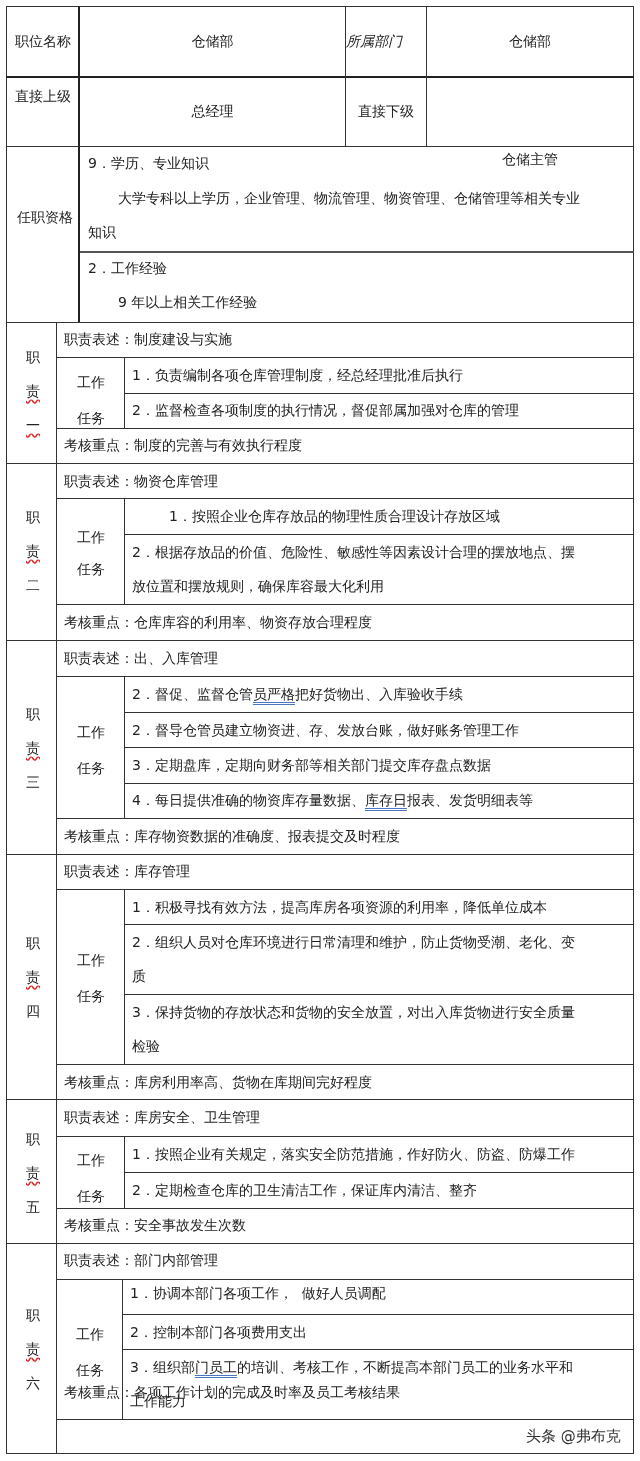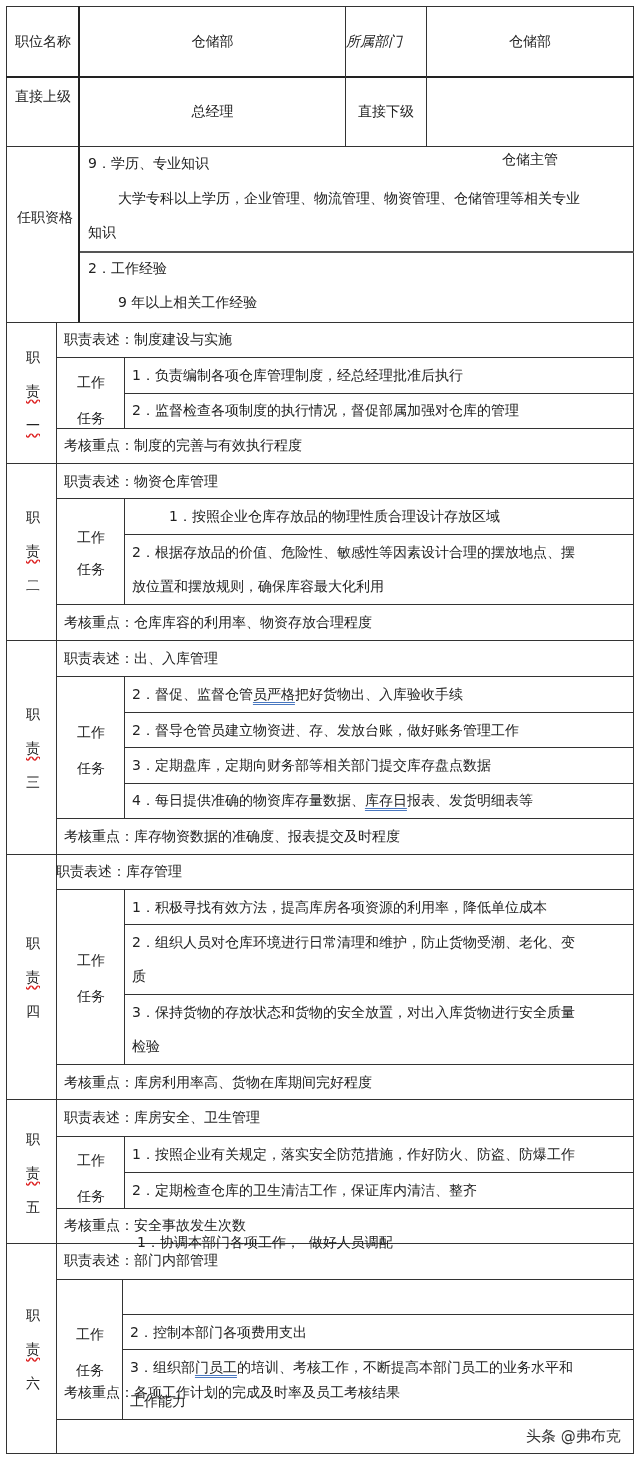--- a/index.html
+++ b/index.html
@@ -144,21 +144,21 @@
 <div class="ln h" style="left:124px;top:994px;width:510px;"></div>
 <div class="ln h" style="left:56px;top:1064px;width:578px;"></div>
 <div class="ln h" style="left:6px;top:1099px;width:628px;"></div>
 <div class="ln v" style="left:124px;top:889px;height:175px;"></div>
 
 <div class="txt c" style="left:18px;top:926px;width:30px;line-height:34px;white-space:normal;">
   <div>职</div>
   <div class="squig">责</div>
   <div>四</div>
 </div>
-<div class="txt" style="left:56px;top:861px;text-align:right;">
+<div class="txt" style="left:64px;top:861px;text-align:right;">
   <span>职责表述：</span><span>库存管理</span>
 </div>
 <div class="txt c" style="left:58px;top:942px;width:66px;line-height:36px;white-space:normal;">
   <div>工作</div>
   <div>任务</div>
 </div>
 <div class="txt" style="left:132px;top:897px;">1．积极寻找有效方法，提高库房各项资源的利用率，降低单位成本</div>
 <div class="txt" style="left:132px;top:932px;">2．组织人员对仓库环境进行日常清理和维护，防止货物受潮、老化、变</div>
 <div class="txt" style="left:132px;top:966px;">质</div>
 <div class="txt" style="left:132px;top:1002px;">3．保持货物的存放状态和货物的安全放置，对出入库货物进行安全质量</div>
@@ -202,21 +202,21 @@
   <div class="squig">责</div>
   <div>六</div>
 </div>
 <div class="txt" style="left:64px;top:1250px;">
   <span>职责表述：</span><span>部门内部管理</span>
 </div>
 <div class="txt c" style="left:58px;top:1316px;width:64px;line-height:36px;white-space:normal;">
   <div>工作</div>
   <div>任务</div>
 </div>
-<div class="txt" style="left:130px;top:1232px;white-space:pre;margin-left:7px;">1．协调本部门各项工作，  做好人员调配</div>
+<div class="txt" style="left:130px;top:1283px;white-space:pre;">1．协调本部门各项工作，  做好人员调配</div>
 <div class="txt" style="left:130px;top:1322px;">2．控制本部门各项费用支出</div>
 <div class="txt" style="left:130px;top:1357px;">
   <span>3．组织部</span><span class="blueu">门员工</span><span>的培训、考核工作，不断提高本部门员工的业务水平和</span>
 </div>
 <div class="txt" style="left:130px;top:1391px;">工作能力</div>
 <div class="txt" style="left:64px;top:1382px;">
   <span>考核重点：</span><span>各项工作计划的完成及时率及员工考核结果</span>
 </div>
 
 <div class="wm" style="left:522px;top:1427px;">头条 @弗布克</div>

